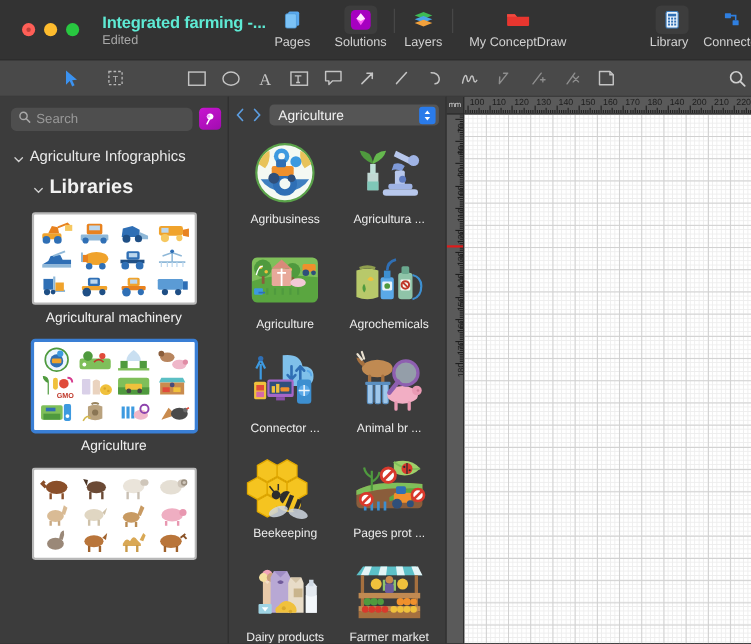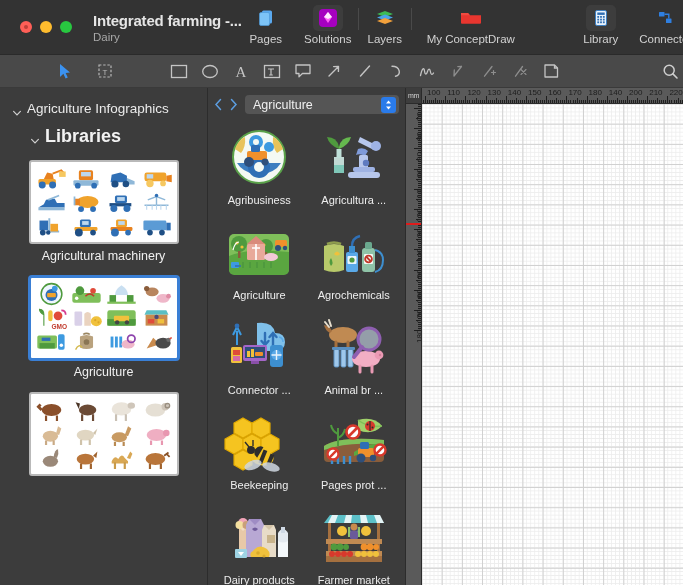--- a/index.html
+++ b/index.html
@@ -20,21 +20,21 @@
     border-bottom:1px solid #2a2a2a;
   }
   .traffic { display:flex; gap:8px; padding-left:20px; align-items:center; }
   .tl { width:12px; height:12px; border-radius:50%; position:relative; }
   .tl.red { background:#ff5f57; }
   .tl.red::after{ content:""; position:absolute; left:4px; top:4px; width:4px;height:4px;border-radius:50%;background:#bf3f38; }
   .tl.yellow { background:#febc2e; }
   .tl.green { background:#28c840; }
 
   .doctitle { margin-left:21px; display:flex; flex-direction:column; justify-content:center; width:150px; }
-  .doctitle .name { font-size:15px; font-weight:bold; color:#e5e5e5; letter-spacing:-0.2px; white-space:nowrap; overflow:hidden;}
+  .doctitle .name { font-size:15px; font-weight:bold; color:#5eead4; letter-spacing:-0.2px; white-space:nowrap; overflow:hidden;}
   .doctitle .sub { font-size:11.5px; color:#a8a8a8; margin-top:2px; }
 
   .tbgroup { display:flex; align-items:flex-start; height:55px; }
   .tbitem {
     display:flex; flex-direction:column; align-items:center; justify-content:flex-start;
     padding-top:5px; cursor:default; position:relative;
   }
   .tbitem .ico { width:30px; height:26px; display:flex; align-items:center; justify-content:center; border-radius:5px;}
   .tbitem.boxed .ico { background:#3d3d3d; }
   .tbitem .lbl { font-size:11.5px; color:#d2d2d2; margin-top:2px; white-space:nowrap; }
@@ -148,21 +148,21 @@
 
   <div class="titlebar">
     <div class="traffic">
       <div class="tl red"></div>
       <div class="tl yellow"></div>
       <div class="tl green"></div>
     </div>
 
     <div class="doctitle">
       <div class="name">Integrated farming -...</div>
-      <div class="sub">Dairy</div>
+      <div class="sub">Edited</div>
     </div>
 
     <div class="tbgroup">
 
       <div class="tbitem" style="width:48px;">
         <div class="ico">
           <svg width="20" height="20" viewBox="0 0 20 20">
             <rect x="6" y="2.5" width="10" height="13" rx="1.5" fill="#5aa9ef"></rect>
             <rect x="3.5" y="4.5" width="10" height="13" rx="1.5" fill="#7cc3f7" stroke="#4d9ad8" stroke-width="0.7"></rect>
           </svg>
@@ -199,21 +199,21 @@
       <div class="tbitem" style="width:118px;">
         <div class="ico">
           <svg width="24" height="18" viewBox="0 0 24 18">
             <path d="M2 4 h7 l2 2.2 h11 v7.5 a1 1 0 0 1 -1 1 h-18 a1 1 0 0 1 -1 -1 z" fill="#e8362f"></path>
             <path d="M2 4 h7 l2 2.2 h-9 z" fill="#f04a40"></path>
           </svg>
         </div>
         <div class="lbl">My ConceptDraw</div>
       </div>
 
-      <div class="tbitem boxed" style="margin-left:46px;width:50px;">
+      <div class="tbitem boxed" style="margin-left:46px;width:50px;align-items:flex-end;">
         <div class="ico">
           <svg width="20" height="20" viewBox="0 0 20 20">
             <rect x="4.5" y="2.5" width="11" height="15" rx="1.5" fill="#eaf3fc" stroke="#3e7fc0" stroke-width="1"></rect>
             <g fill="#2f6fb5">
               <rect x="6.3" y="4.5" width="7.4" height="2.4"></rect>
               <rect x="6.3" y="8" width="1.8" height="1.8"></rect>
               <rect x="9.1" y="8" width="1.8" height="1.8"></rect>
               <rect x="11.9" y="8" width="1.8" height="1.8"></rect>
               <rect x="6.3" y="10.7" width="1.8" height="1.8"></rect>
               <rect x="9.1" y="10.7" width="1.8" height="1.8"></rect>
@@ -329,20 +329,38 @@
     <div class="tool" style="margin-left:93px;">
       <svg width="17" height="17" viewBox="0 0 17 17">
           <circle cx="7.2" cy="7.2" r="5" fill="none" stroke="#cfcfcf" stroke-width="1.5"></circle>
           <path d="M10.9 10.9 L15 15" stroke="#cfcfcf" stroke-width="1.6" stroke-linecap="round"></path>
         </svg>
     </div>
   </div>
 
   <div class="leftpanel">
 
+    <div class="searchrow">
+      <div class="searchbox">
+        <span>
+          <svg width="11" height="11" viewBox="0 0 11 11">
+              <circle cx="4.4" cy="4.4" r="3.3" fill="none" stroke="#a8a8a8" stroke-width="1.3"></circle>
+              <path d="M6.9 6.9 L10 10" stroke="#a8a8a8" stroke-width="1.4" stroke-linecap="round"></path>
+            </svg>
+        </span>
+        <input type="text" value="" placeholder="Search" style="">
+      </div>
+      <div class="magenta-btn">
+        <svg width="14" height="14" viewBox="0 0 14 14">
+          <path d="M7 2.2 C 8.8 2.2, 10 3.4, 10 5 C 10 6.6, 8.8 7.8, 7 7.8 C 5.2 7.8, 4 6.6, 4 5 C 4 3.4, 5.2 2.2, 7 2.2 Z" fill="#ffffff"></path>
+          <circle cx="5.6" cy="4.6" r="1.5" fill="#f2b3ff"></circle>
+          <path d="M6.3 7.6 L4.2 11.6" stroke="#ffffff" stroke-width="1.4" stroke-linecap="round"></path>
+        </svg>
+      </div>
+    </div>
 
     <div class="treerow tree1">
       <span class="chev">
         <svg width="10" height="10" viewBox="0 0 10 10">
             <path d="M1.6 3.4 L5 6.8 L8.4 3.4" fill="none" stroke="#cfcfcf" stroke-width="1.2" stroke-linecap="round"></path>
           </svg>
       </span>
       <span class="txt">Agriculture Infographics</span>
     </div>
 

